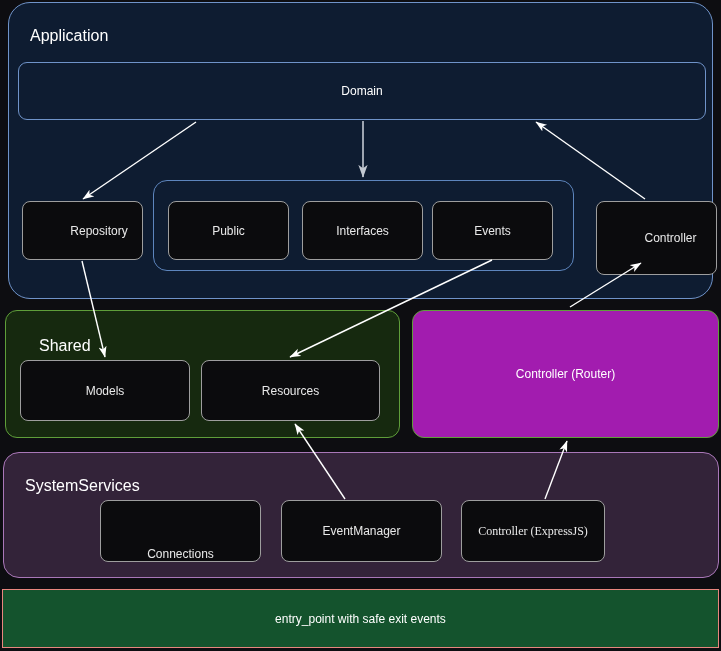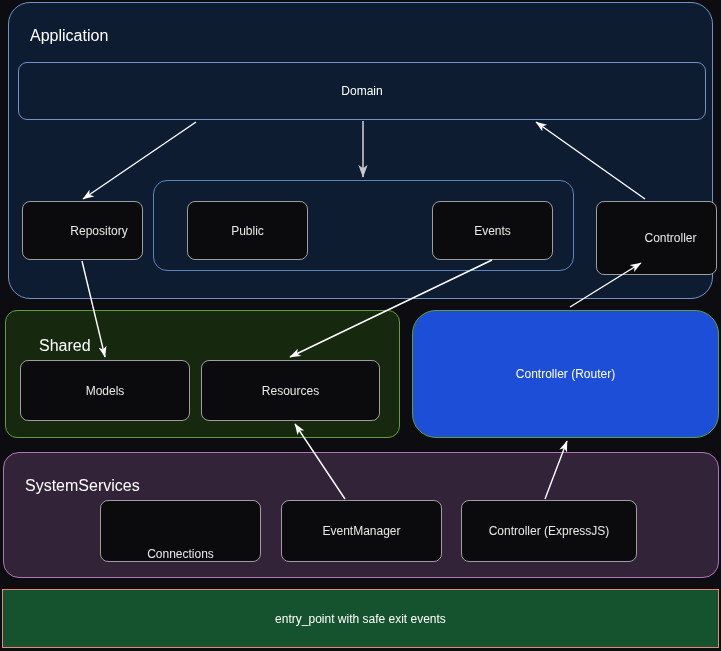--- a/index.html
+++ b/index.html
@@ -68,23 +68,23 @@
     border-color: #9e9e9e;
     border-radius: 8px;
   }
   
   .shared-group {
     background: #16290f;
     border-color: #5f9e3a;
     border-radius: 12px;
   }
   .router-box {
-    background: #1d4ed8;
+    background: #a21caf;
     border-color: #5f9e3a;
-    border-radius: 24px;
+    border-radius: 12px;
     color: #ffffff;
   }
   
   .services-group {
     background: #332339;
     border-color: #a977b8;
     border-radius: 16px;
   }
   
   .entry-box {
@@ -113,24 +113,27 @@
   <div class="node domain-box" style="left:18px; top:62px; width:688px; height:58px;">
     <span>Domain</span>
   </div>
 
   <div class="group inner-group" style="left:153px; top:180px; width:421px; height:91px;"></div>
 
   <div class="node leaf" style="left:22px; top:201px; width:121px; height:59px;padding-left:33px;">
     <span>Repository</span>
   </div>
 
-  <div class="node leaf" style="left:187px; top:201px; width:121px; height:59px;">
+  <div class="node leaf" style="left:168px; top:201px; width:121px; height:59px;">
     <span>Public</span>
   </div>
 
+  <div class="node leaf" style="left:302px; top:201px; width:121px; height:59px;">
+    <span>Interfaces</span>
+  </div>
 
   <div class="node leaf" style="left:432px; top:201px; width:121px; height:59px;">
     <span>Events</span>
   </div>
 
   <div class="node leaf" style="left:596px; top:201px; width:121px; height:74px;padding-left:28px;">
     <span>Controller</span>
   </div>
 
   <div class="group shared-group" style="left:5px; top:310px; width:395px; height:128px;"></div>
@@ -152,21 +155,21 @@
   <div class="group-label" style="left:25px; top:479px;">SystemServices</div>
 
   <div class="node leaf" style="left:100px; top:500px; width:161px; height:62px;align-items:flex-end;">
     <span>Connections</span>
   </div>
 
   <div class="node leaf" style="left:281px; top:500px; width:161px; height:62px;">
     <span>EventManager</span>
   </div>
 
-  <div class="node leaf" style="left:461px; top:500px; width:176px; height:62px;">
+  <div class="node leaf" style="left:461px; top:500px; width:144px; height:62px;font-family:Liberation Serif, serif;">
     <span>Controller (ExpressJS)</span>
   </div>
 
   <div class="node entry-box" style="left:2px; top:589px; width:717px; height:59px;">
     <span>entry_point with safe exit events</span>
   </div>
 
   <svg class="edges" viewBox="0 0 721 651">
     <defs>
       <marker id="arrow-white" markerWidth="9" markerHeight="9" refX="7.6" refY="3.1" orient="auto" markerUnits="strokeWidth">

